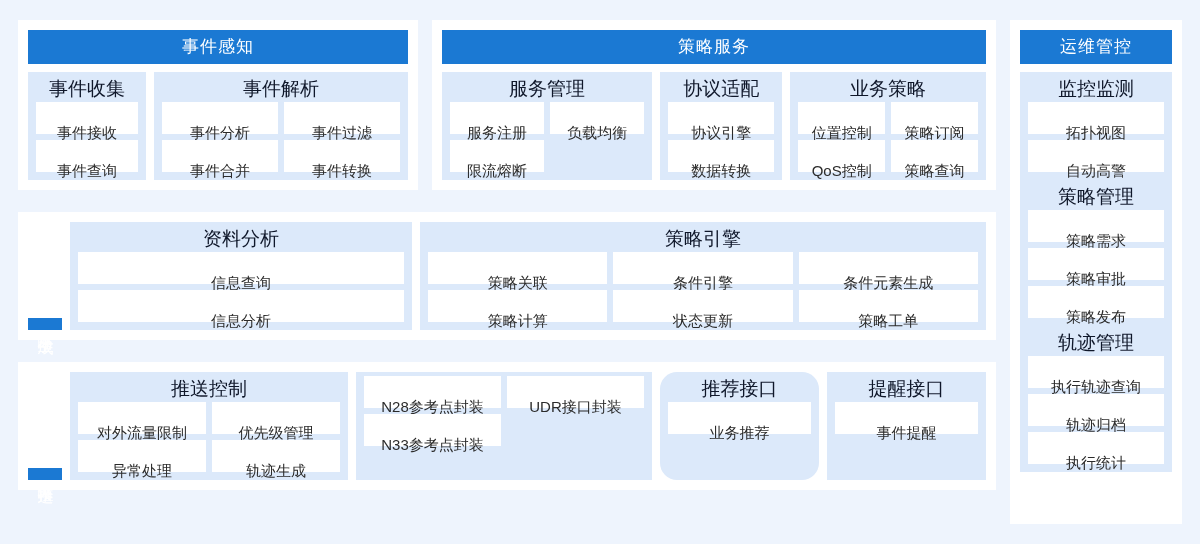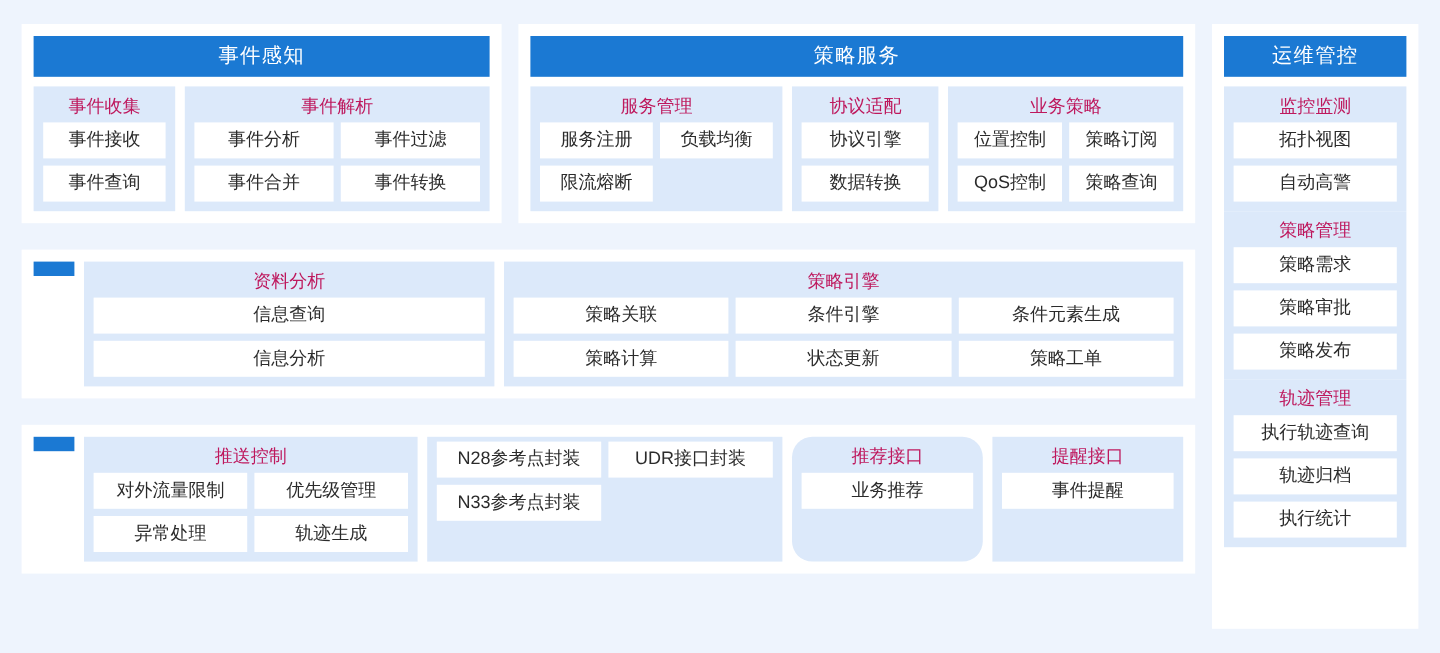--- a/index.html
+++ b/index.html
@@ -32,21 +32,21 @@
   }
 
   
   .card{
     background:#ffffff;
     box-sizing:border-box;
     padding:10px;
     display:flex;
     flex-direction:column;
   }
-  .card.row{flex-direction:row;gap:8px;align-items:flex-start;}
+  .card.row{flex-direction:row;gap:8px;align-items:flex-end;}
 
   
   .banner{
     background:#1b79d3;
     color:#ffffff;
     font-size:17px;
     line-height:34px;
     height:34px;
     text-align:center;
     letter-spacing:1px;
@@ -72,42 +72,42 @@
   .groups{display:flex;gap:8px;flex:1 1 auto;align-items:stretch;min-width:0;}
   .group{
     background:#dce9fa;
     box-sizing:border-box;
     padding:4px 8px 8px;
     display:flex;
     flex-direction:column;
     min-width:0;
   }
   .group-title{
-    font-size:15px;
+    font-size:19px;
     line-height:26px;
     text-align:center;
-    color:#be185d;
+    color:#0f172a;
     flex:0 0 auto;
   }
   .leaves{
     display:flex;
     flex-wrap:wrap;
     gap:6px;
     flex:1 1 auto;
     align-content:flex-start;
   }
   .leaf{
     background:#ffffff;
     font-size:15px;
     line-height:30px;
     height:30px;
     text-align:center;
     color:#2b2b2b;
     box-sizing:border-box;
-    padding:0 4px;
+    padding:16px 4px;
     white-space:nowrap;
     flex:1 1 auto;
   }
   .leaves.cols2 .leaf{flex:0 0 calc(50% - 3px);}
   .leaves.cols3 .leaf{flex:0 0 calc(33.333% - 4px);}
   .leaves.cols1 .leaf{flex:0 0 100%;}
 
   
   .card-sense{flex:0 0 400px;}
   .card-policy{flex:1 1 auto;min-width:0;}

